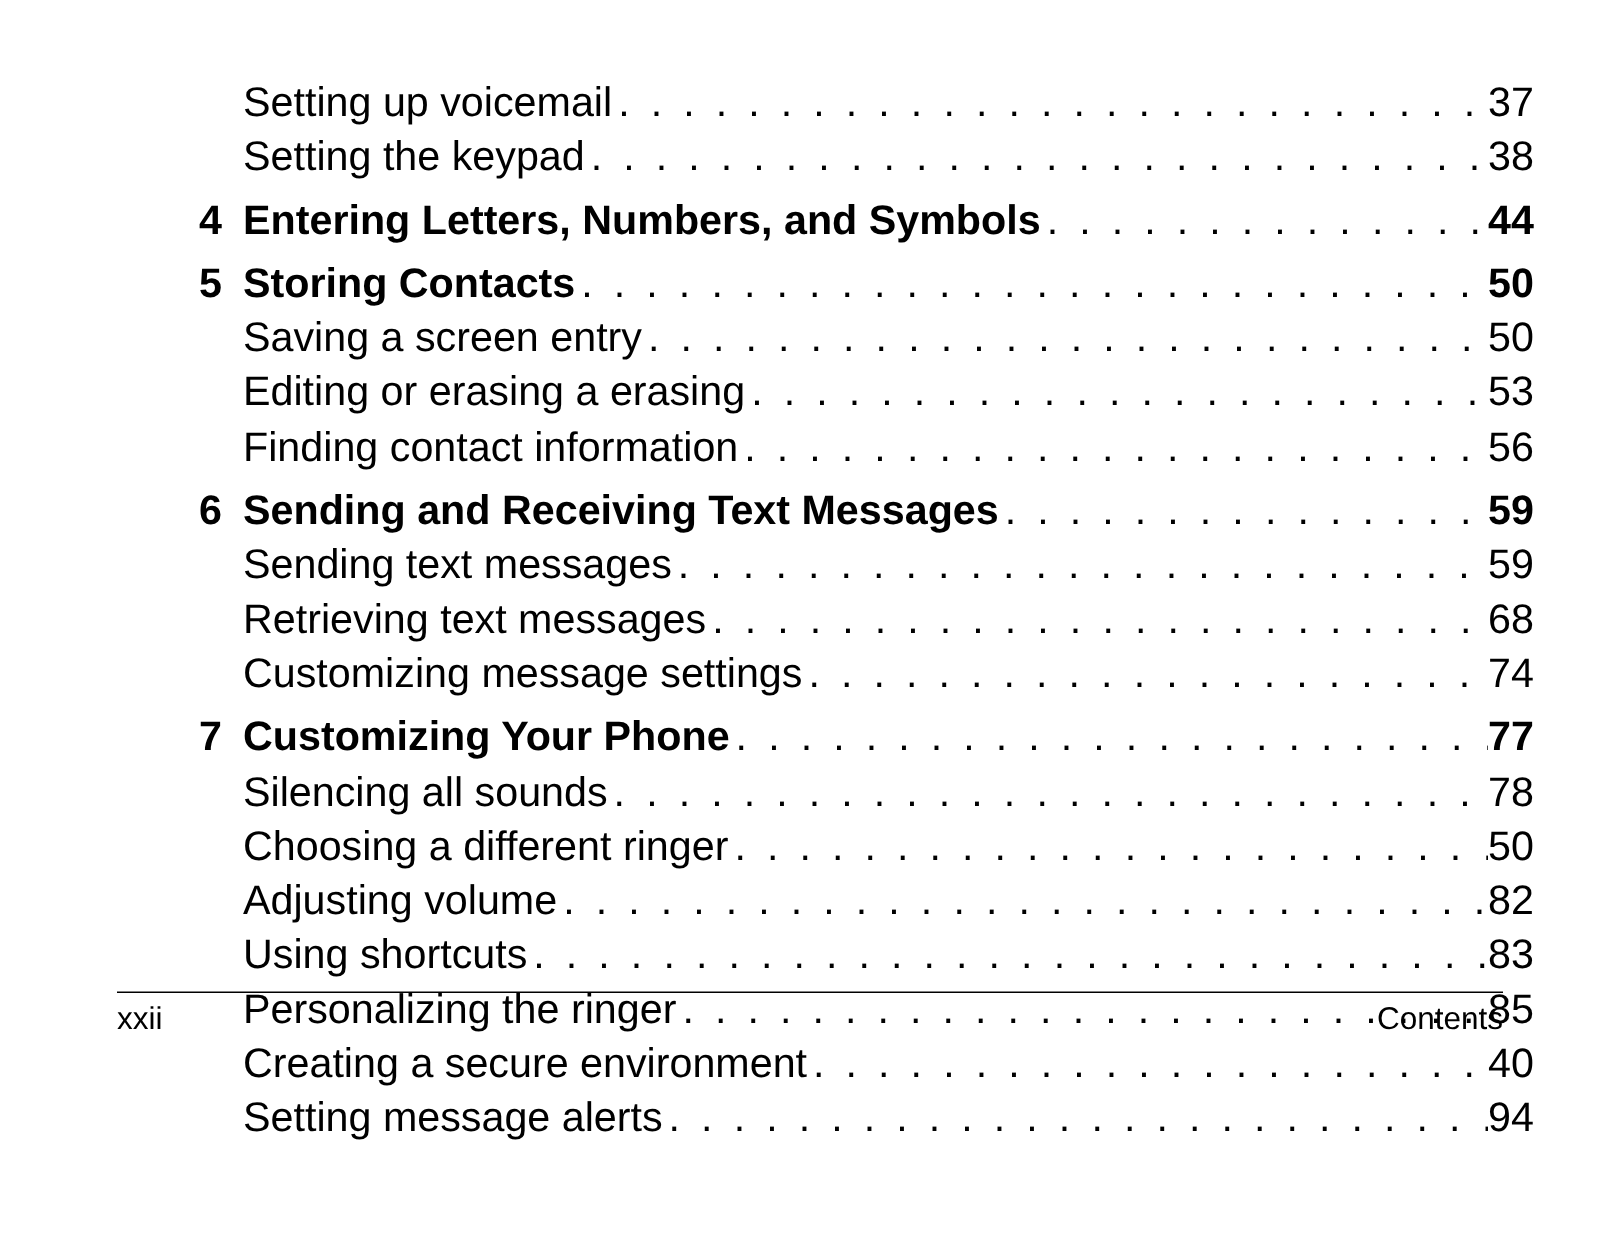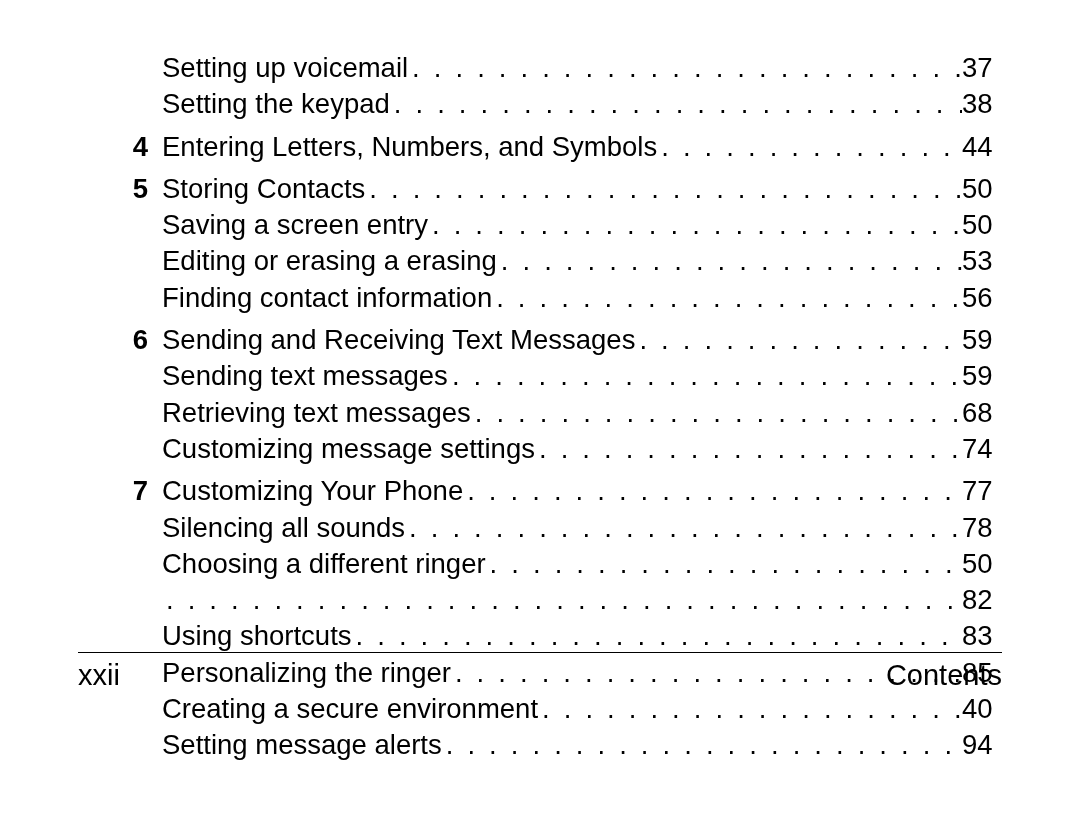--- a/index.html
+++ b/index.html
@@ -8,21 +8,21 @@
     width: 1080px;
     height: 834px;
     background: #fff;
     font-family: Arial, Helvetica, sans-serif;
     color: #000;
   }
   .page {
     box-sizing: border-box;
     width: 1080px;
     height: 724px;
-    padding: 50px 78px 0 78px;
+    padding: 50px 48px 0 78px;
     position: relative;
   }
   .toc {
     font-size: 27.5px;
     line-height: 1.32;
   }
   .toc-row {
     display: flex;
     align-items: baseline;
     white-space: nowrap;
@@ -32,21 +32,21 @@
     flex: 0 0 70px;
     text-align: right;
     padding-right: 14px;
     font-weight: bold;
   }
   .title {
     flex: 0 0 auto;
   }
   .chapter .title,
   .chapter .page-num {
-    font-weight: normal;
+    font-weight: bold;
   }
   .leader {
     flex: 1 1 auto;
     overflow: hidden;
     letter-spacing: 3.2px;
     padding: 0 4px;
   }
   .leader::after {
     content: ". . . . . . . . . . . . . . . . . . . . . . . . . . . . . . . . . . . . . . . . . . . . . . . . . . . . . . . . . . . . . . . . . . . . . . . . . . . . . . . . . . . . . . . . . . . . . . . . . . . . . . . . . . . . .";
   }
@@ -59,21 +59,21 @@
   }
   .footer {
     position: absolute;
     left: 78px;
     right: 78px;
     bottom: 32px;
     border-top: 1px solid #000;
     padding-top: 6px;
     display: flex;
     justify-content: space-between;
-    font-size: 29px;
+    font-size: 21px;
   }
 </style>
 </head>
 <body>
 
 <div class="page">
   <div class="toc" id="toc">
       <div class="toc-row">
         <span class="num-col"></span>
         <span class="title">Setting up voicemail</span>
@@ -157,20 +157,21 @@
         <span class="page-num">78</span>
       </div>
       <div class="toc-row">
         <span class="num-col"></span>
         <span class="title">Choosing a different ringer</span>
         <span class="leader"></span>
         <span class="page-num">50</span>
       </div>
       <div class="toc-row">
         <span class="num-col"></span>
+        <span class="title">Adjusting volume</span>
         <span class="leader"></span>
         <span class="page-num">82</span>
       </div>
       <div class="toc-row">
         <span class="num-col"></span>
         <span class="title">Using shortcuts</span>
         <span class="leader"></span>
         <span class="page-num">83</span>
       </div>
       <div class="toc-row">

